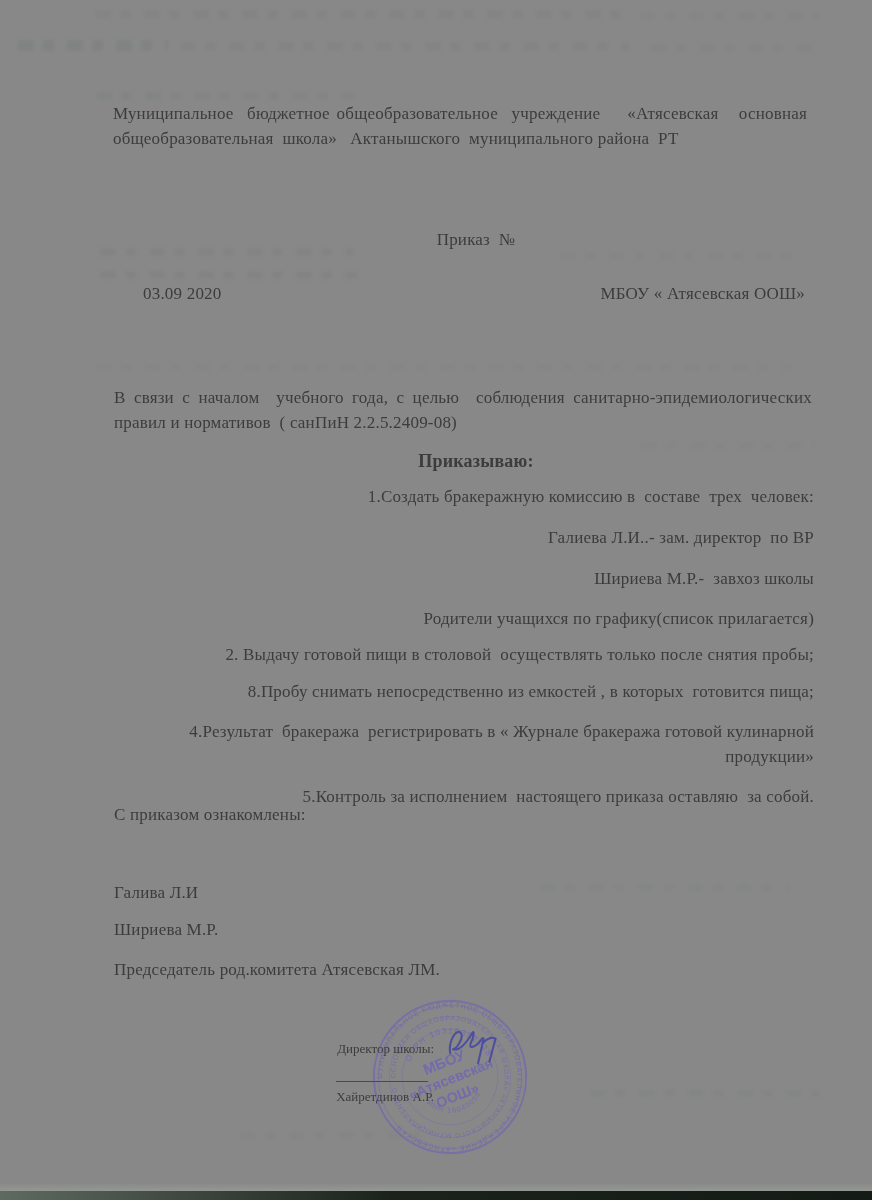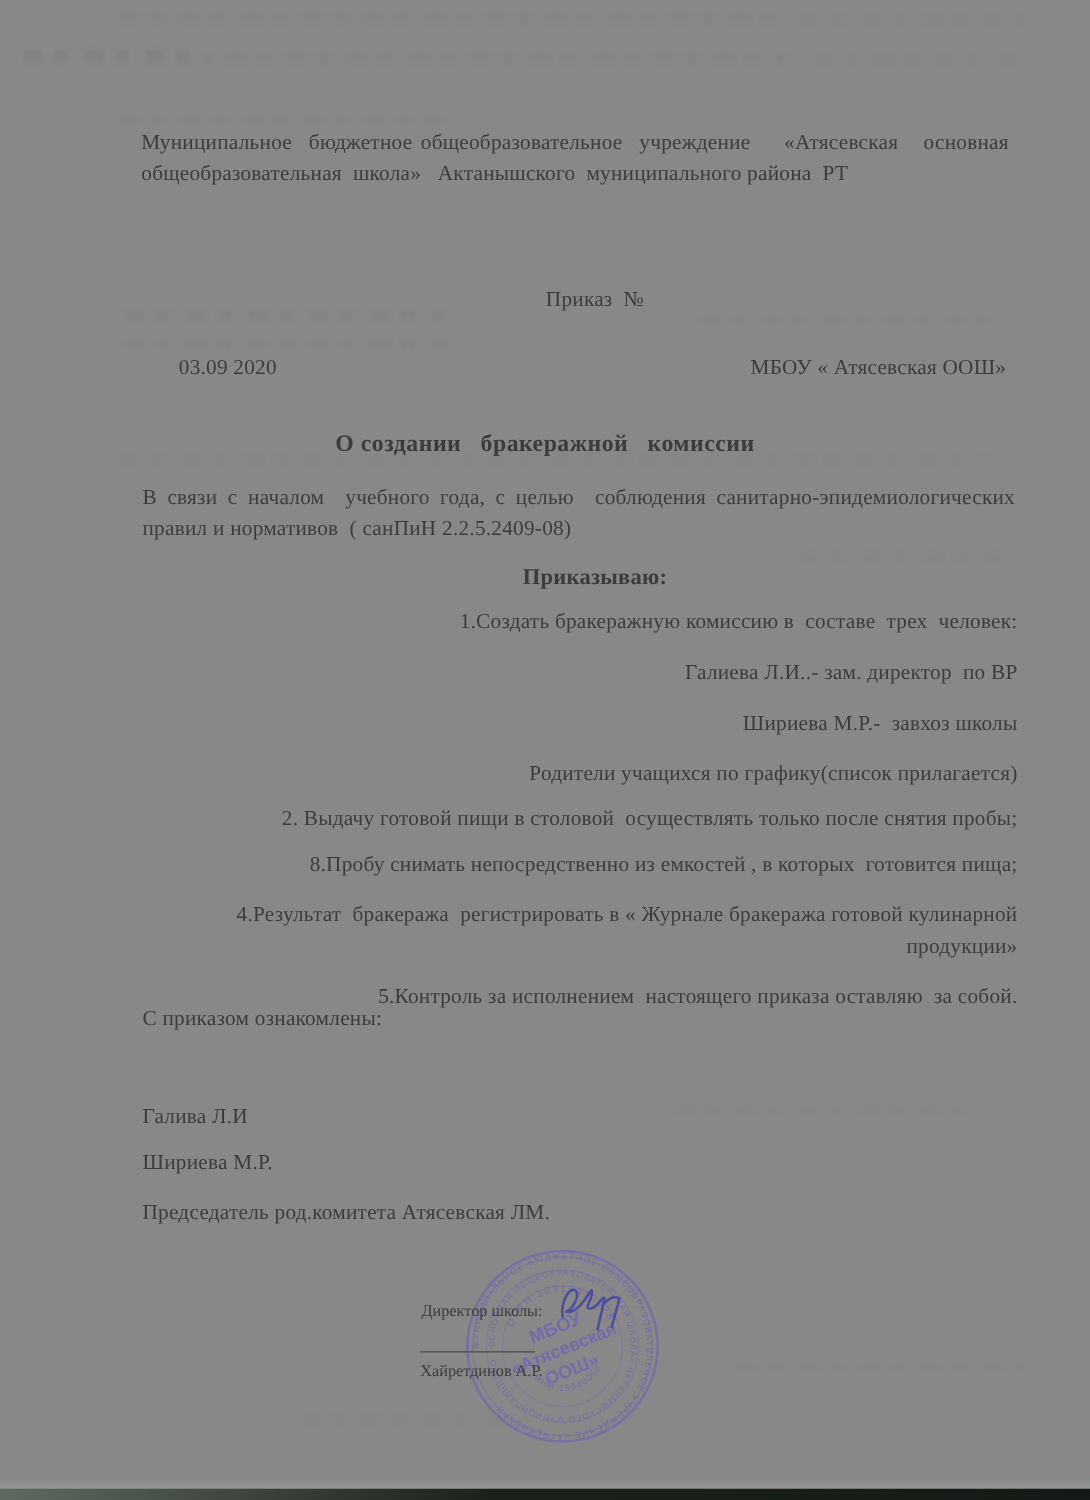--- a/index.html
+++ b/index.html
@@ -88,21 +88,20 @@
   <div class="artifact" style="left:590px;top:1090px;width:230px;height:7px;opacity:.09"></div>
   <div class="artifact" style="left:240px;top:1132px;width:180px;height:7px;opacity:.08"></div>
 
   <div class="line justify" style="left:113px;top:101px;width:694px">Муниципальное  бюджетное общеобразовательное  учреждение    «Атясевская   основная общеобразовательная  школа»   Актанышского  муниципального района  РТ</div>
 
   <div class="line center" style="left:80px;top:227px;width:792px">Приказ  №</div>
 
   <div class="line" style="left:143px;top:281px">03.09 2020</div>
   <div class="line" style="right:67px;top:281px">МБОУ « Атясевская ООШ»</div>
 
-  <div class="line center bold title" style="left:0px;top:343px;width:872px">О создании   бракеражной   комиссии</div>
 
   <div class="line justify" style="left:114px;top:385px;width:698px">В связи с началом  учебного года, с целью  соблюдения санитарно-эпидемиологических правил и нормативов  ( санПиН 2.2.5.2409-08)</div>
 
   <div class="line center bold" style="left:80px;top:449px;width:792px;font-size:18px">Приказываю:</div>
 
   <div class="line" style="left:114px;top:484px;width:700px">1.Создать бракеражную комиссию в  составе  трех  человек:</div>
   <div class="line" style="left:114px;top:566px;width:700px">Шириева М.Р.-  завхоз школы</div>
   <div class="line" style="left:114px;top:525px;width:700px">Галиева Л.И..- зам. директор  по ВР</div>
   <div class="line" style="left:114px;top:606px;width:700px">Родители учащихся по графику(список прилагается)</div>
   <div class="line" style="left:114px;top:642px;width:700px">2. Выдачу готовой пищи в столовой  осуществлять только после снятия пробы;</div>

